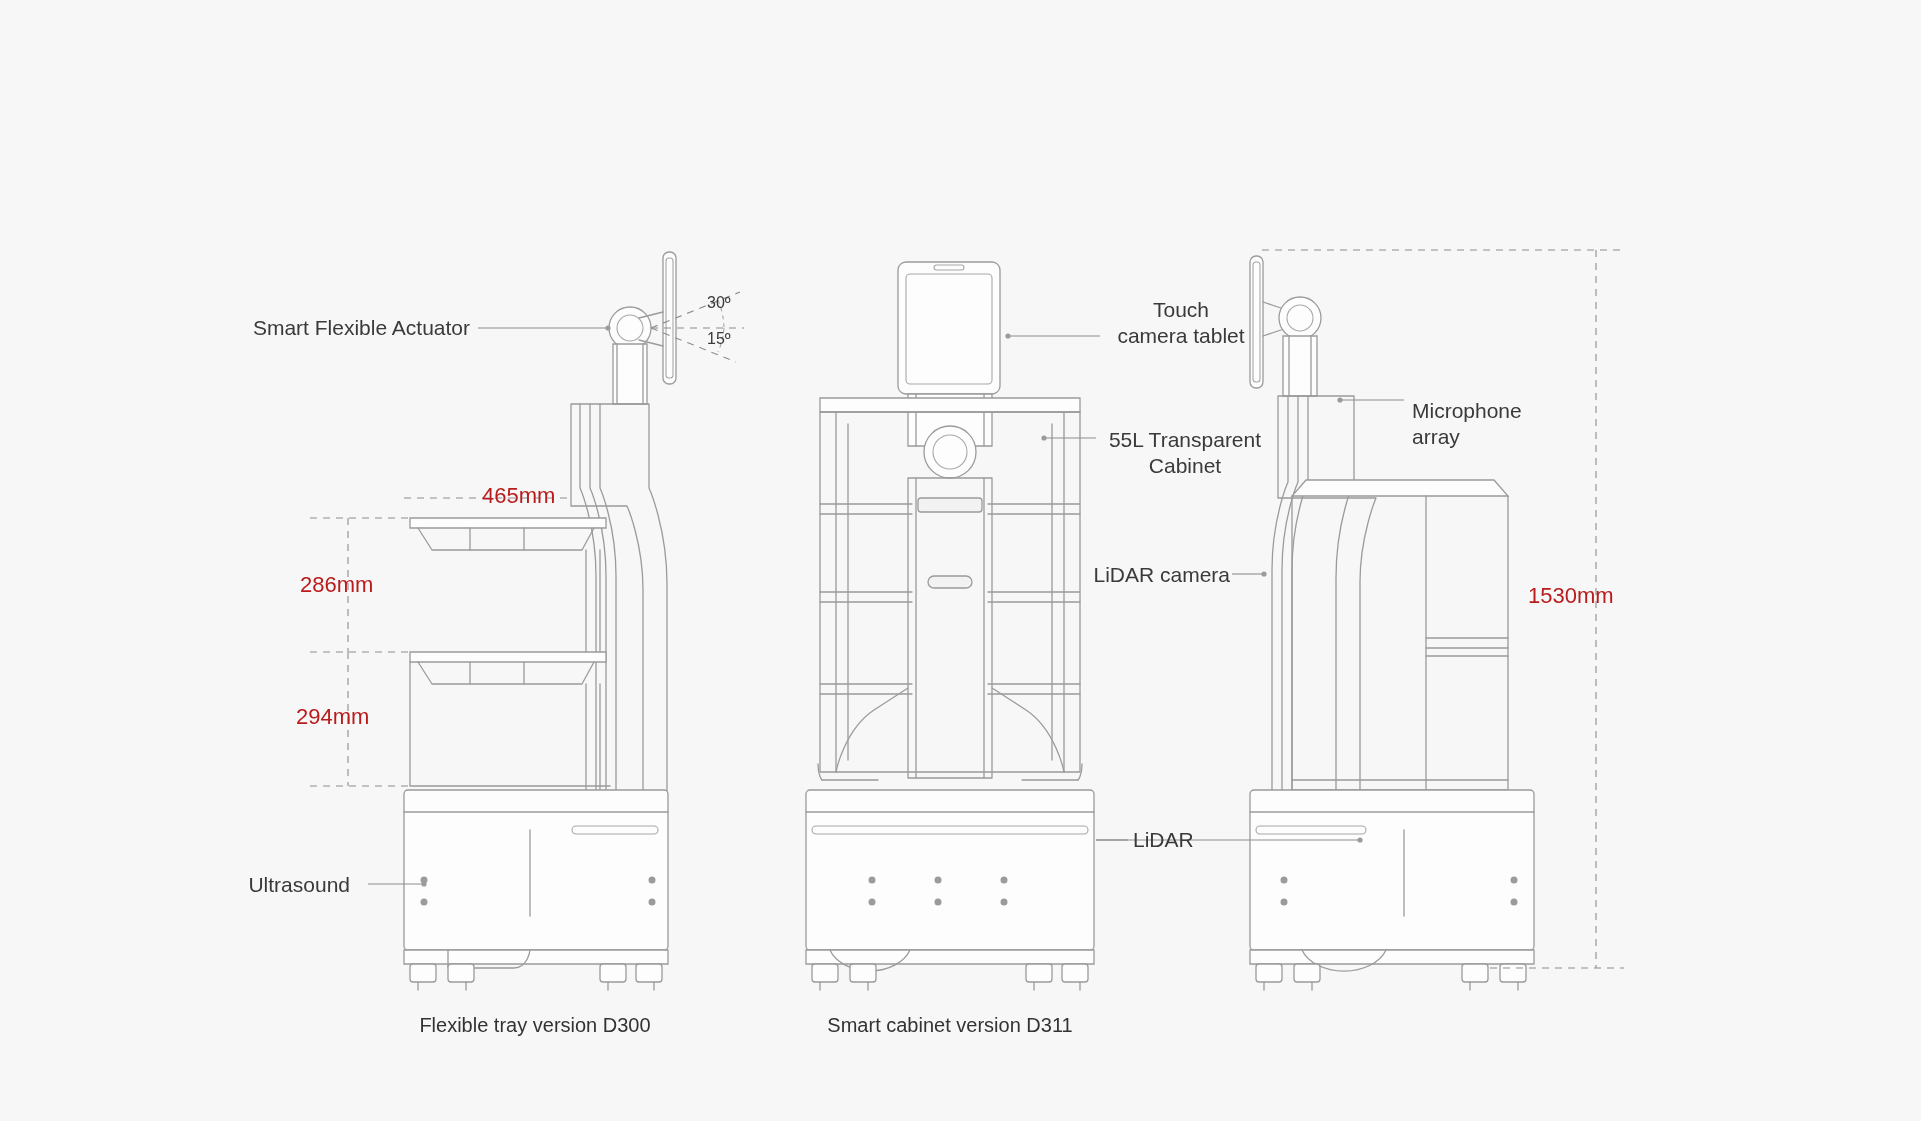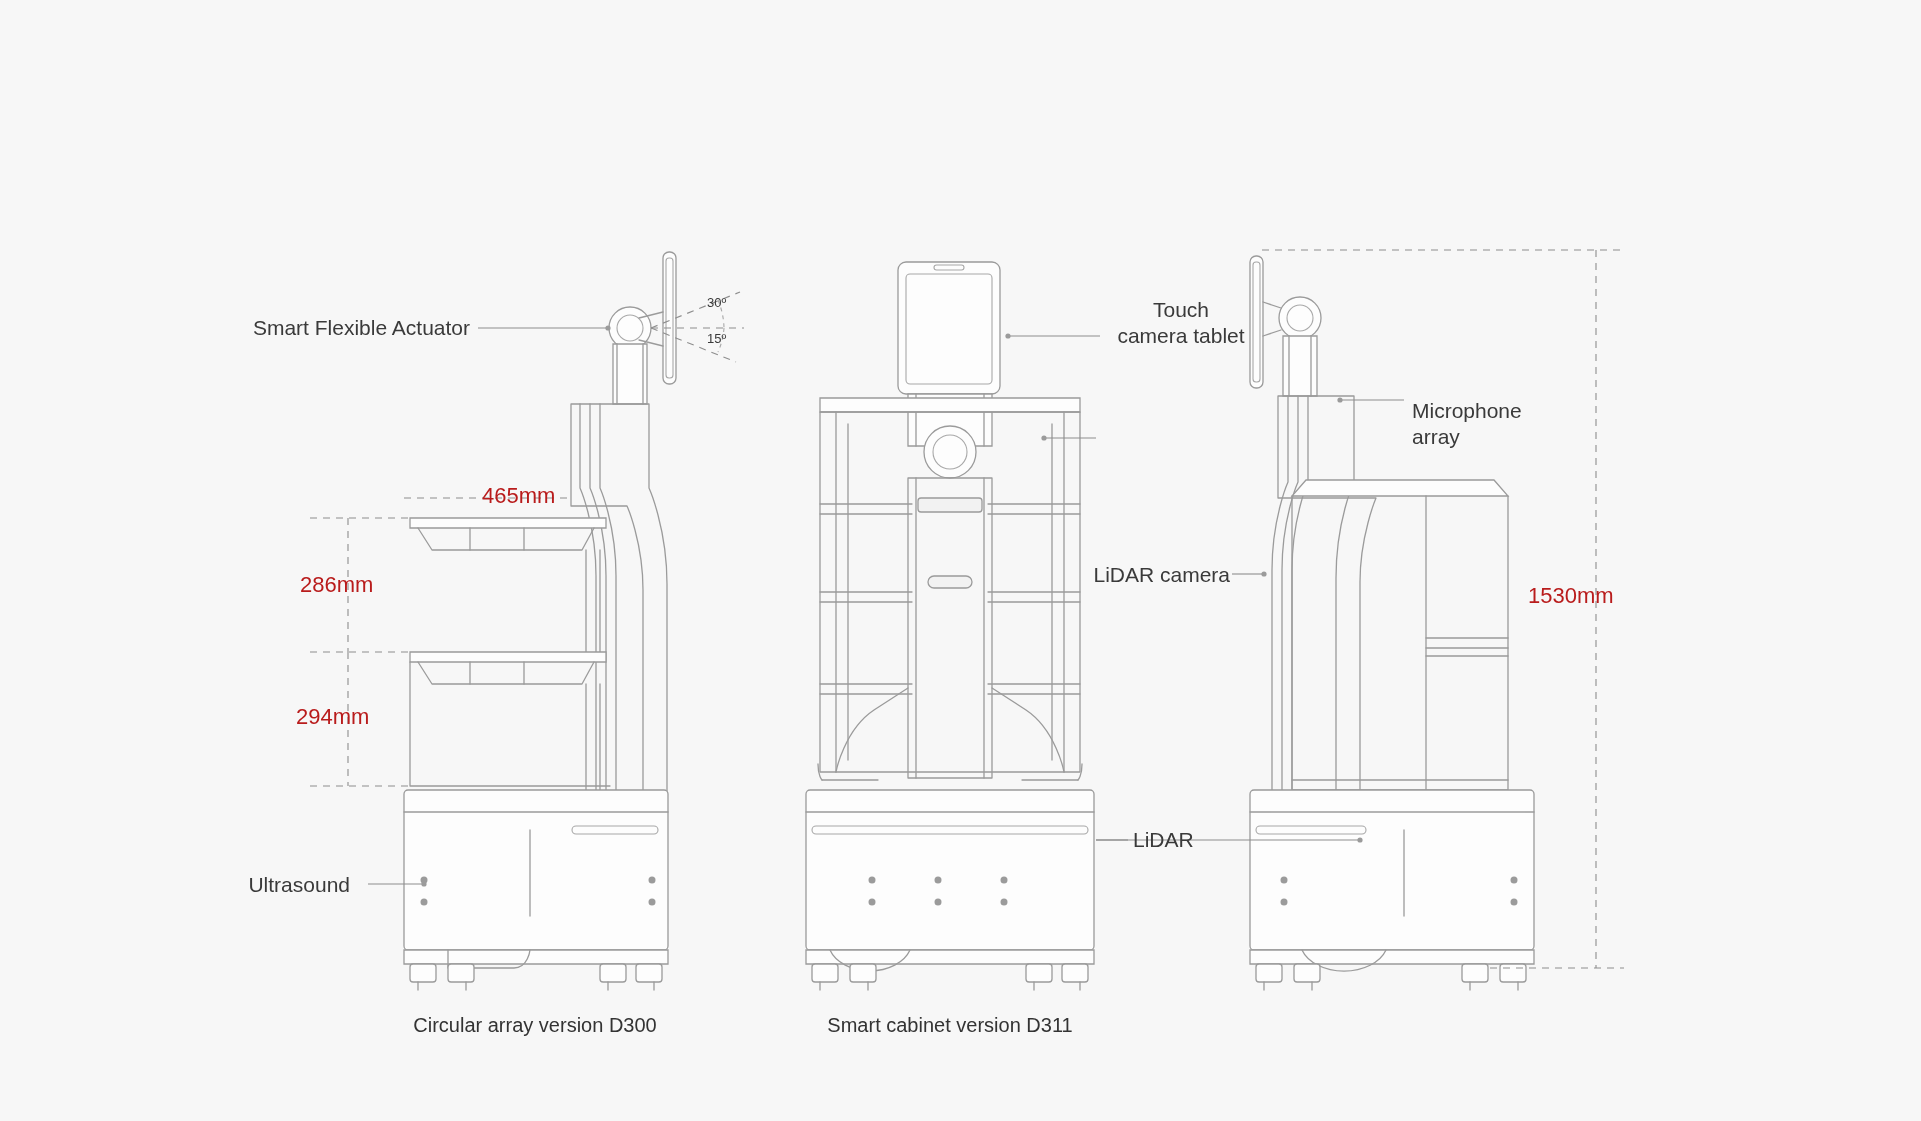--- a/index.html
+++ b/index.html
@@ -38,21 +38,21 @@
   .dim {
     position: absolute;
     color: #b91c1c;
     font-size: 22px;
     line-height: 26px;
     white-space: nowrap;
   }
   .angle {
     position: absolute;
     color: #3a3a3a;
-    font-size: 13px;
+    font-size: 16px;
     line-height: 24px;
     white-space: nowrap;
   }
   .caption {
     position: absolute;
     color: #333333;
     font-size: 20px;
     line-height: 24px;
     text-align: center;
     white-space: nowrap;
@@ -265,38 +265,40 @@
     </g>
   </svg>
 
   <div class="label right" style="left:180px; top:315px; width:290px;">Smart Flexible Actuator</div>
 
   <div class="label right" style="left:180px; top:872px; width:170px;text-align:right;">Ultrasound</div>
 
   <div class="label center" style="left:1096px; top:297px; width:170px;">Touch
 camera tablet</div>
 
+  <div class="label center" style="left:1096px; top:427px; width:178px;">55L Transparent
+Cabinet</div>
 
   <div class="label right" style="left:1050px; top:562px; width:180px;">LiDAR camera</div>
 
   <div class="label" style="left:1133px; top:827px; width:120px;">LiDAR</div>
 
   <div class="label" style="left:1412px; top:398px; width:180px;">Microphone
 array</div>
 
   <div class="dim" style="left:482px; top:483px;">465mm</div>
 
   <div class="dim" style="left:300px; top:572px;">286mm</div>
 
   <div class="dim" style="left:296px; top:704px;">294mm</div>
 
   <div class="dim" style="left:1528px; top:583px;">1530mm</div>
 
   <div class="angle" style="left:707px; top:291px;">30º</div>
 
   <div class="angle" style="left:707px; top:327px;">15º</div>
 
-  <div class="caption" style="left:300px; top:1013px; width:470px;">Circular array version D300</div>
+  <div class="caption" style="left:300px; top:1013px; width:470px;">Flexible tray version D300</div>
 
   <div class="caption" style="left:715px; top:1013px; width:470px;">Smart cabinet version D311</div>
 
 
 </div>
 
 </body></html>

